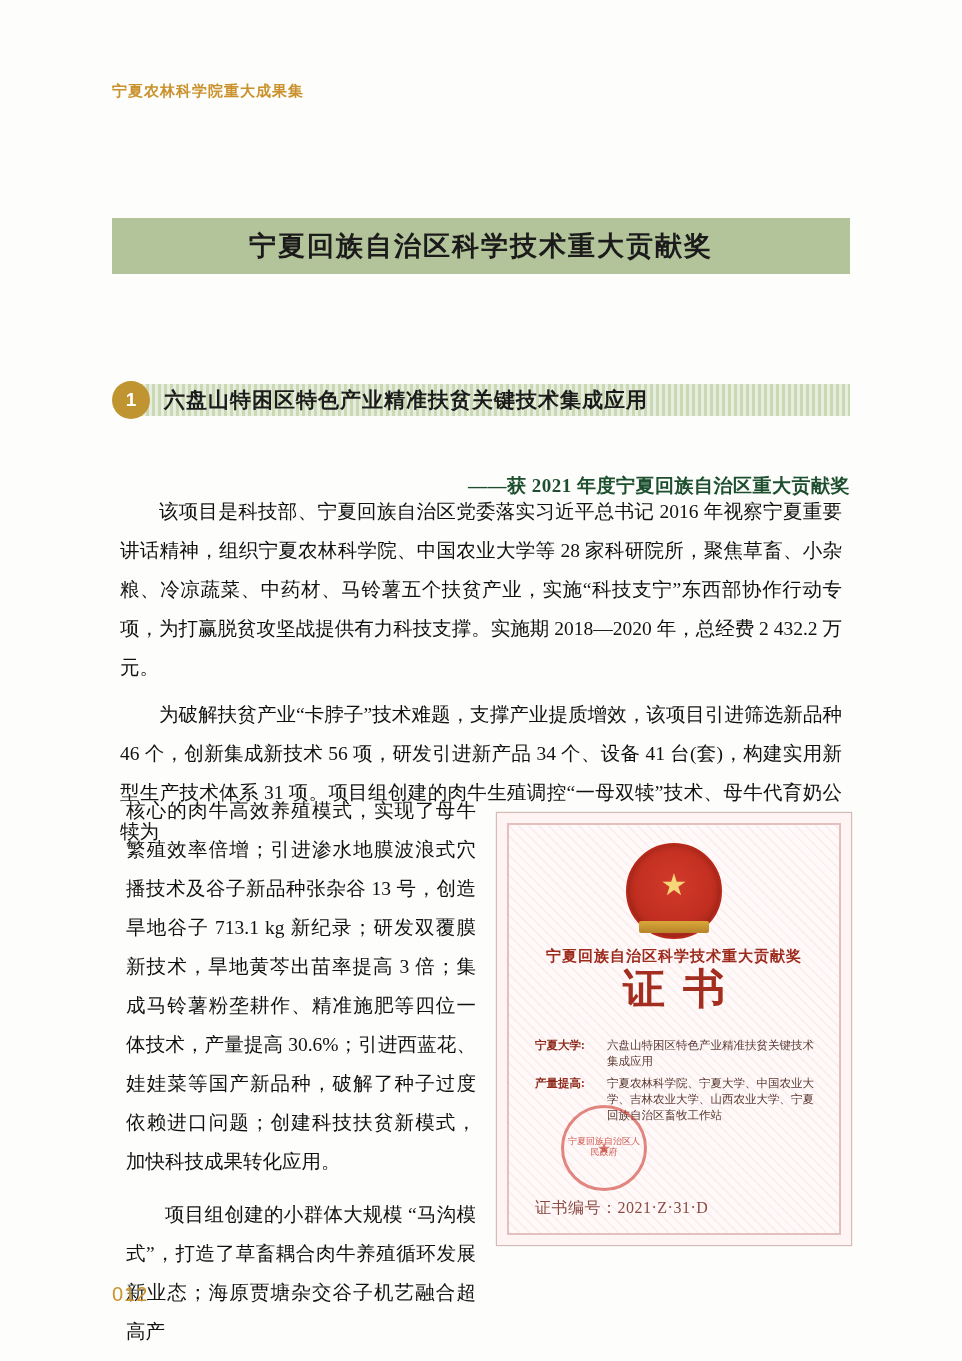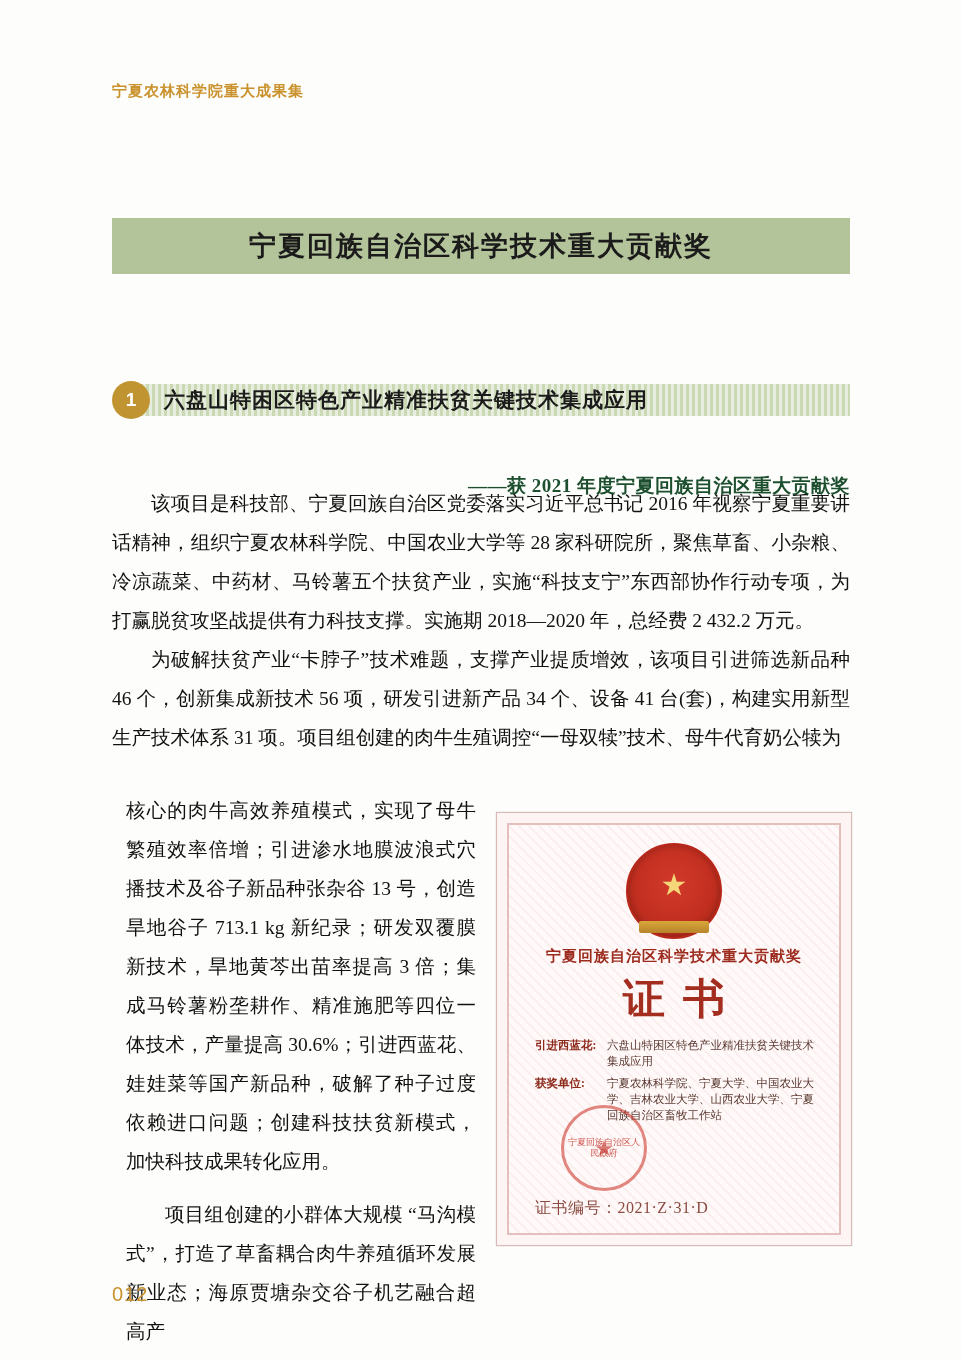--- a/index.html
+++ b/index.html
@@ -120,21 +120,21 @@
     left: 112px;
     top: 484px;
     width: 738px;
     font-size: 19.5px;
     line-height: 39px;
     color: #111111;
     text-align: justify;
     text-justify: inter-ideograph;
   }
   .body-col p {
-    margin: 0;
+    margin: 8px;
     text-indent: 2em;
   }
 
   
   .wrap-col {
     position: absolute;
     left: 112px;
     top: 777px;
     width: 378px;
     font-size: 19.5px;
@@ -211,21 +211,21 @@
     text-align: center;
     font-size: 15px;
     font-weight: bold;
     color: #9c2a1d;
     letter-spacing: 1px;
   }
   .cert-word {
     position: absolute;
     left: 0;
     right: 0;
-    top: 146px;
+    top: 136px;
     text-align: center;
     font-size: 42px;
     font-weight: bold;
     color: #a32d1f;
     letter-spacing: 18px;
     text-indent: 18px;
   }
   .cert-fields {
     position: absolute;
     left: 26px;
@@ -258,20 +258,21 @@
     border: 3px solid rgba(200,40,30,0.55);
     color: rgba(190,35,25,0.75);
     font-size: 9px;
     display: flex;
     align-items: center;
     justify-content: center;
     text-align: center;
     line-height: 11px;
     padding: 4px;
     box-sizing: border-box;
+    font-family: Liberation Mono, monospace;
   }
   .cert-seal::after {
     content: "★";
     position: absolute;
     left: 50%;
     top: 50%;
     transform: translate(-50%, -50%);
     font-size: 22px;
     color: rgba(190,35,25,0.6);
   }
@@ -325,25 +326,25 @@
   </div>
 
   <div class="cert">
     <div class="cert-inner">
       <div class="cert-emblem"></div>
       <div class="cert-emblem-base"></div>
       <div class="cert-org">宁夏回族自治区科学技术重大贡献奖</div>
       <div class="cert-word">证书</div>
       <div class="cert-fields">
         <div class="cert-row">
-          <div class="cert-label">引进西蓝花:</div>
+          <div class="cert-label">宁夏大学:</div>
           <div class="cert-value">六盘山特困区特色产业精准扶贫关键技术集成应用</div>
         </div>
         <div class="cert-row">
-          <div class="cert-label">获奖单位:</div>
+          <div class="cert-label">产量提高:</div>
           <div class="cert-value">宁夏农林科学院、宁夏大学、中国农业大学、吉林农业大学、山西农业大学、宁夏回族自治区畜牧工作站</div>
         </div>
       </div>
       <div class="cert-seal">宁夏回族自治区人民政府</div>
       <div class="cert-no">证书编号：2021·Z·31·D</div>
     </div>
   </div>
 
   <div class="folio">012</div>
 

